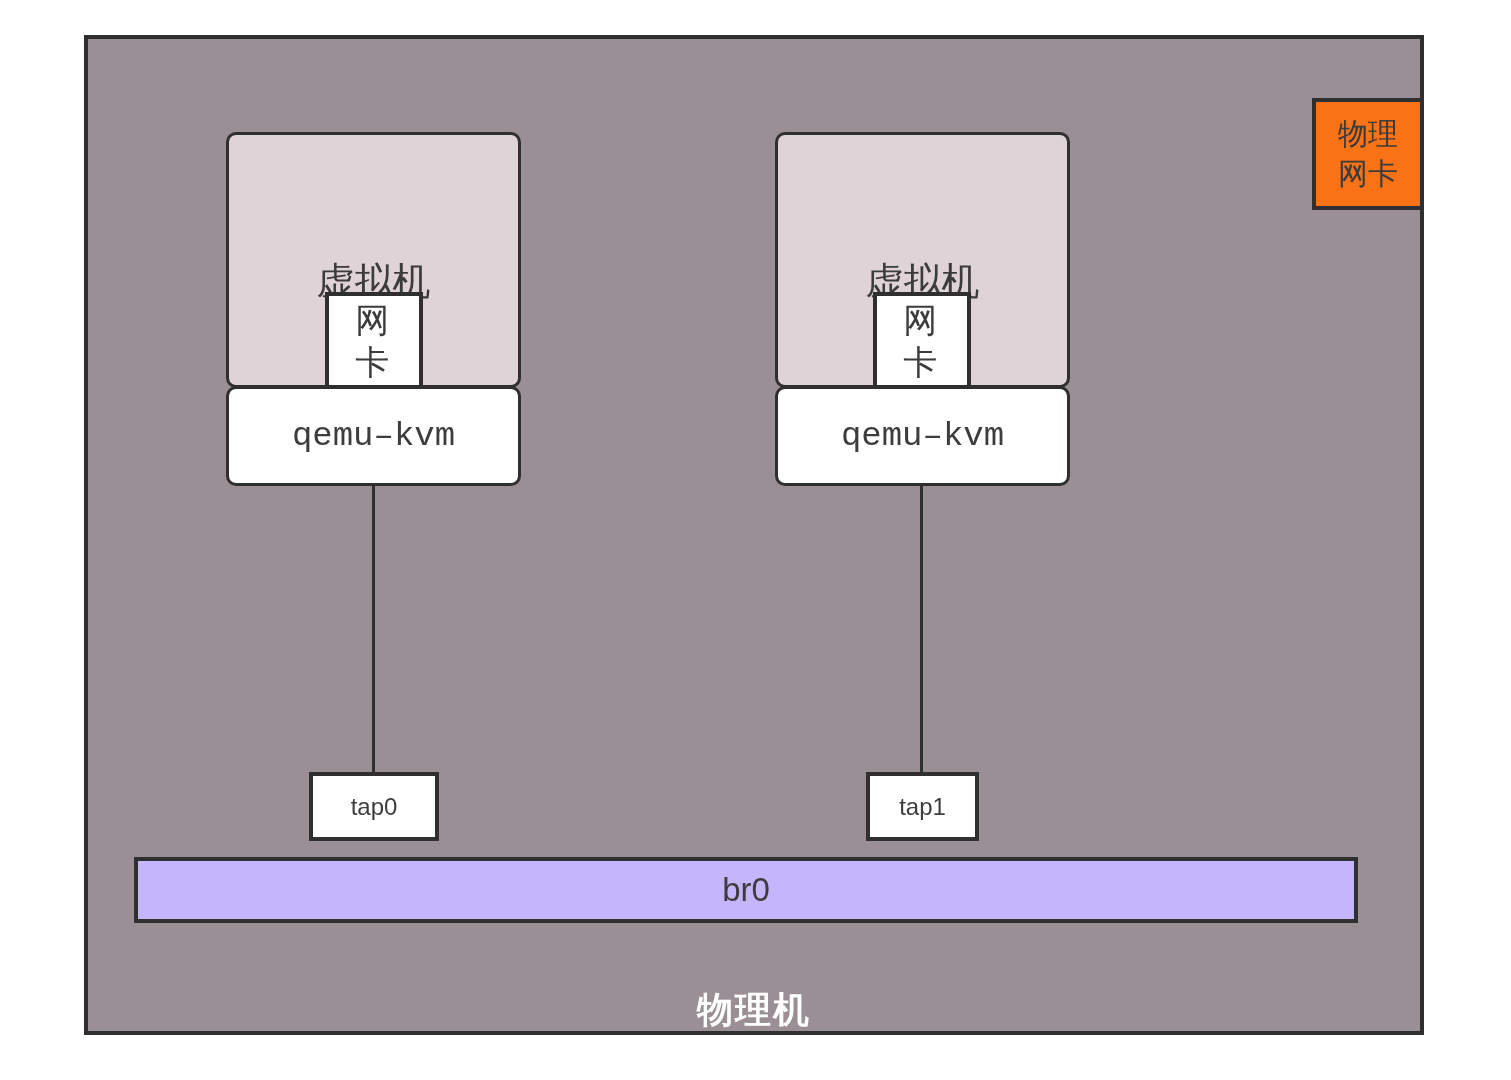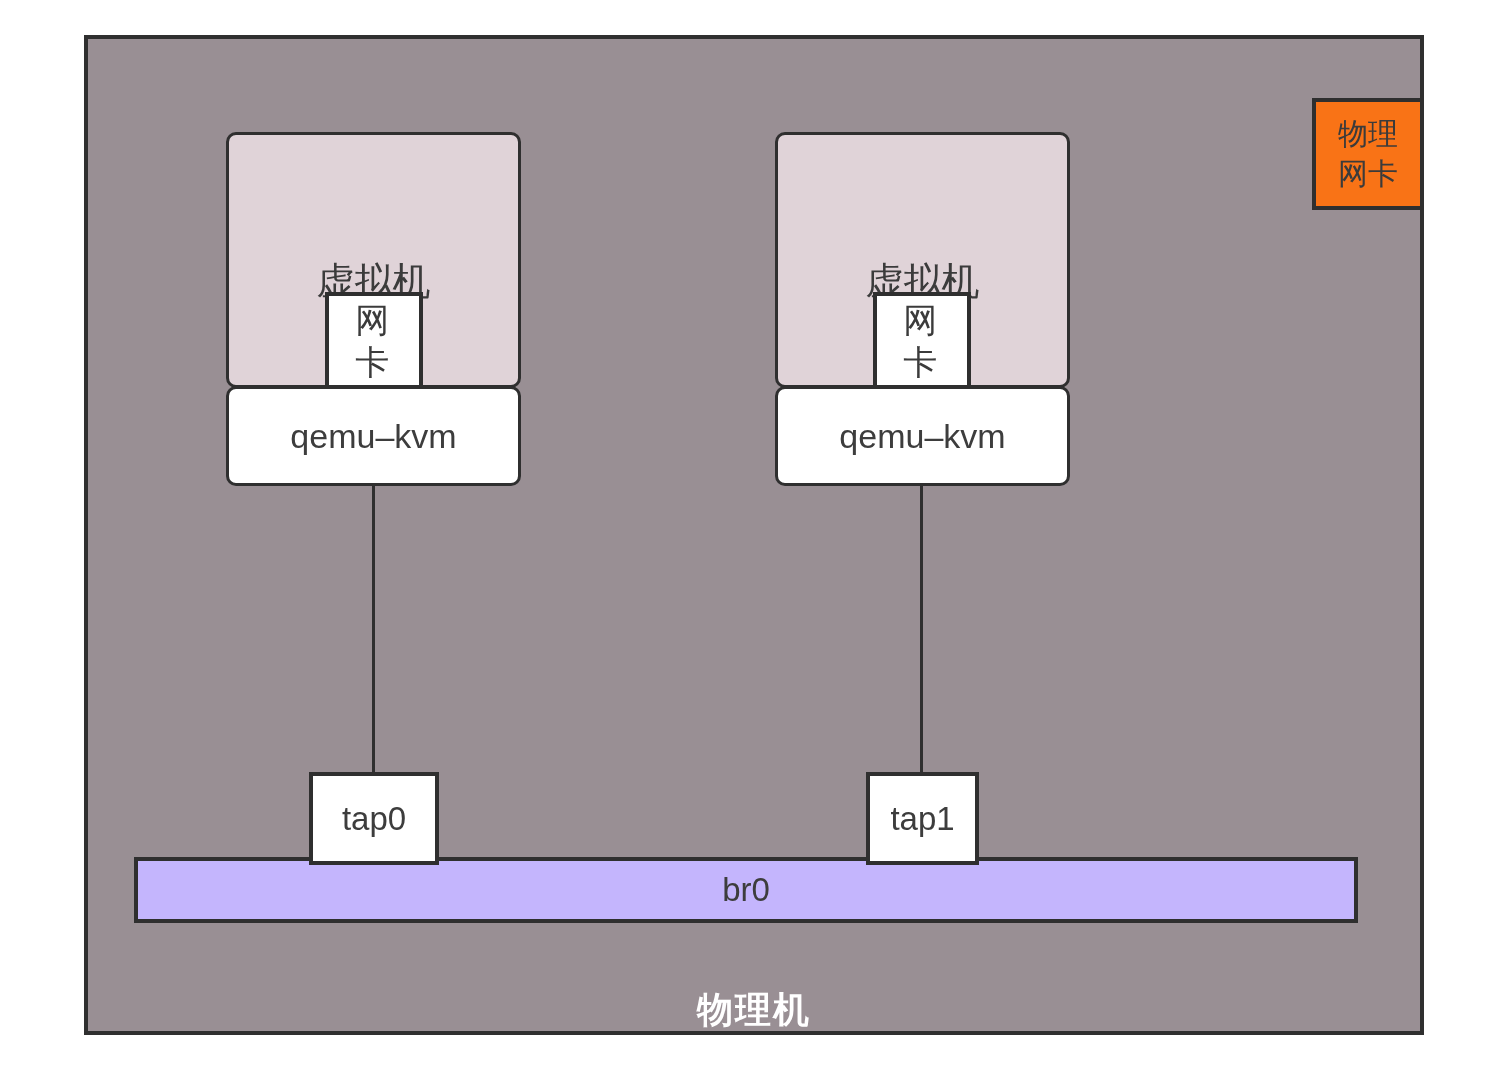--- a/index.html
+++ b/index.html
@@ -118,46 +118,47 @@
     box-sizing: border-box;
     background: #ffffff;
     border: 3px solid #2f2f2f;
     border-radius: 10px;
     display: flex;
     align-items: center;
     justify-content: center;
     font-size: 34px;
     color: #3d3d3d;
     z-index: 2;
+    font-family: Liberation Mono, monospace;
   }
   .qemu1 { left: 226px; }
   .qemu2 { left: 775px; }
   
   .vline {
     position: absolute;
     top: 486px;
     width: 3px;
     height: 288px;
     background: #2f2f2f;
     z-index: 0;
   }
   .line1 { left: 372px; }
   .line2 { left: 920px; }
   
   .tap-box {
     position: absolute;
     top: 772px;
-    height: 93px;
-    box-sizing: border-box;
-    background: #ffffff;
-    border: 4px solid #2f2f2f;
-    display: flex;
-    align-items: center;
-    justify-content: center;
-    font-size: 33px;
+    height: 69px;
+    box-sizing: border-box;
+    background: #ffffff;
+    border: 4px solid #2f2f2f;
+    display: flex;
+    align-items: center;
+    justify-content: center;
+    font-size: 24px;
     color: #3d3d3d;
     z-index: 2;
   }
   .tap0 { left: 309px; width: 130px; }
   .tap1 { left: 866px; width: 113px; }
   
   .bridge {
     position: absolute;
     left: 134px;
     top: 857px;

